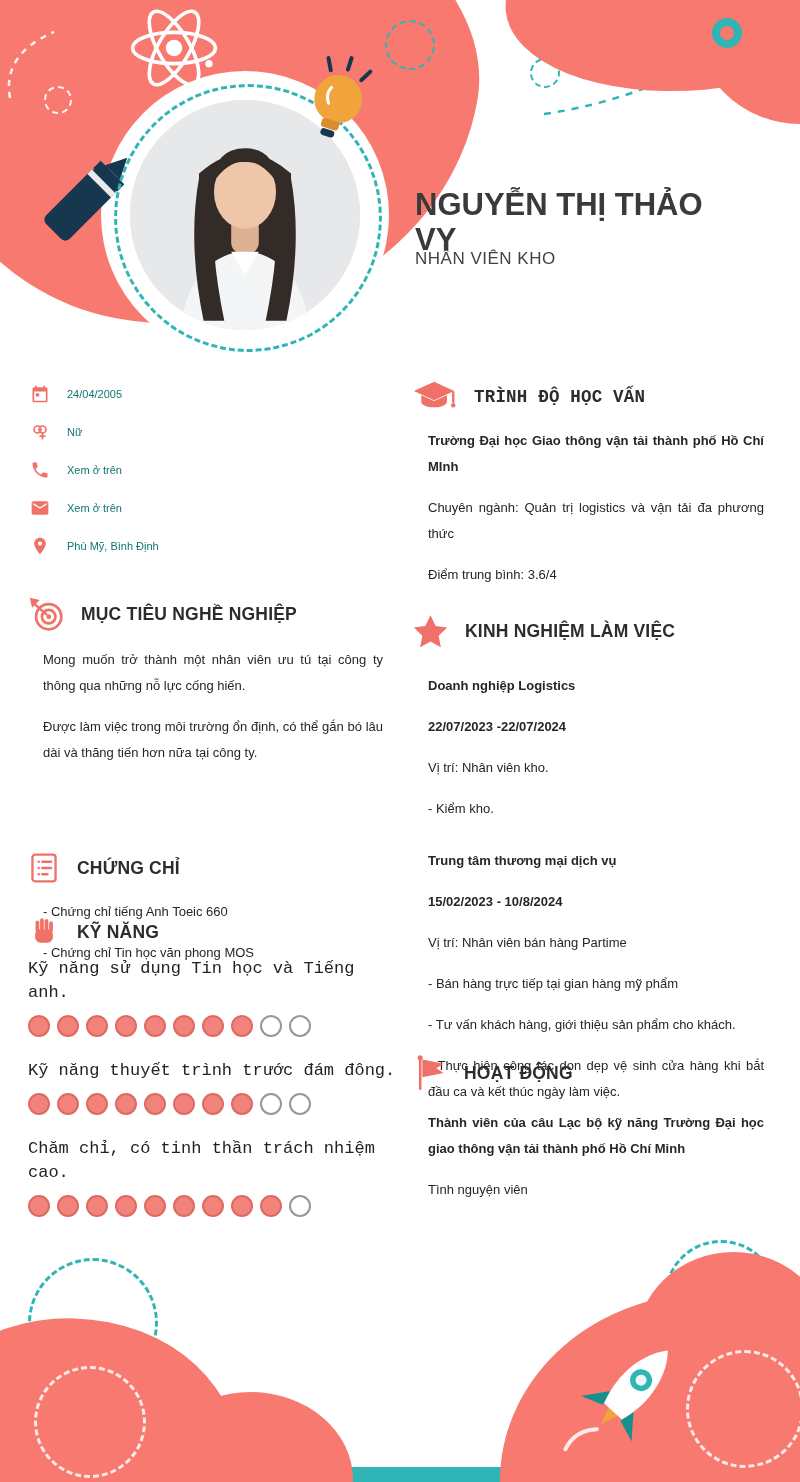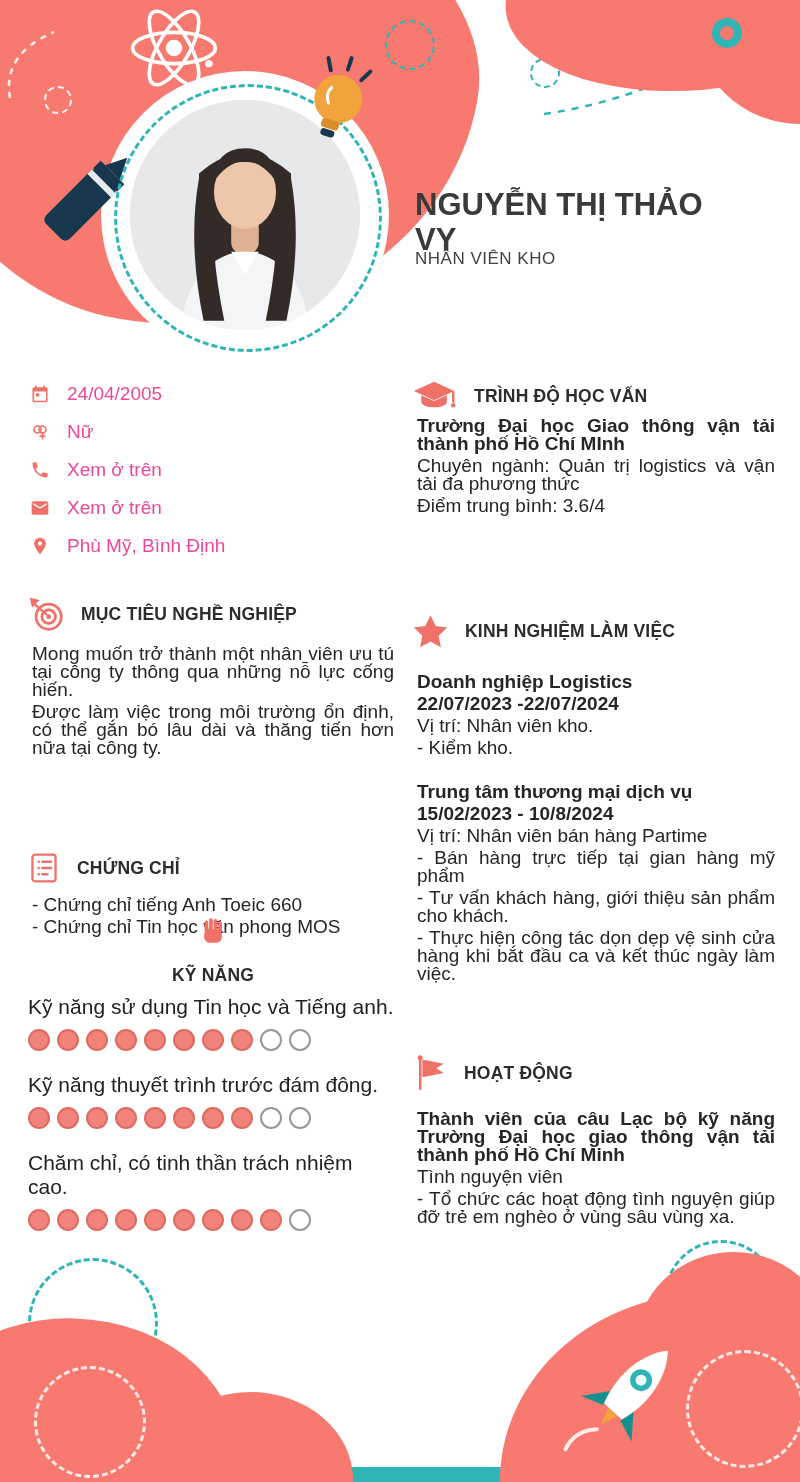--- a/index.html
+++ b/index.html
@@ -51,40 +51,40 @@
 
   
   .name{position:absolute;left:415px;top:166px;width:330px;font-size:31px;line-height:35px;font-weight:700;color:#3a3a3a;z-index:4;}
   .job-title{position:absolute;left:415px;top:249px;font-size:17px;color:#424242;letter-spacing:.5px;z-index:4;}
 
   
   .contact{position:absolute;left:30px;top:382px;z-index:4;}
   .c-row{display:flex;align-items:center;height:23px;margin-bottom:15px;}
   .c-ico{width:20px;height:20px;margin-right:17px;flex:0 0 20px;}
   .c-ico svg{width:100%;height:100%;display:block;}
-  .c-txt{font-size:19px;color:#ec4899;}
+  .c-txt{font-size:11px;color:#0f766e;}
 
   
   .sec{position:absolute;z-index:4;}
   .sec-objective{left:28px;top:596px;width:370px;}
   .sec-certs{left:28px;top:852px;width:370px;}
   .sec-skills{left:28px;top:916px;width:370px;}
   .sec-edu{left:413px;top:380px;width:366px;}
   .sec-exp{left:413px;top:614px;width:366px;}
   .sec-act{left:413px;top:1054px;width:366px;}
   .sec-head{display:flex;align-items:center;gap:17px;}
   .sec-icon{flex:0 0 auto;display:block;}
   .sec-icon svg{display:block;}
   .sec-title{margin:0;font-size:17.5px;font-weight:700;color:#2c2c2c;letter-spacing:.2px;}
-  .rt{margin:4px;font-size:19px;line-height:18px;color:var(--ink);text-align:justify;}
+  .rt{margin:15px;font-size:13px;line-height:26px;color:var(--ink);text-align:justify;}
   .b{font-weight:700;}
   .entry2{margin-top:26px;}
 
   
-  .skill-label{font-size:21px;color:#222;line-height:24px;margin-bottom:10px;}
+  .skill-label{font-size:17px;color:#222;line-height:24px;margin-bottom:10px;font-family:Liberation Mono, monospace;}
   .dots{display:flex;gap:7px;height:22px;margin-bottom:22px;}
   .dot{width:22px;height:22px;border-radius:50%;background:#fff;border:2px solid #979797;box-sizing:border-box;}
   .dot.filled{background:#f1837b;border-color:#de6a62;}
 
   
   .watermark{
     position:absolute;left:633px;top:1526px;z-index:6;
     font-family:"Liberation Mono","DejaVu Sans Mono",monospace;
     font-size:13px;color:#8f98a0;letter-spacing:.5px;
     text-shadow:0 0 4px #fff,0 0 2px #fff;
@@ -261,21 +261,21 @@
             <line x1="16" y1="25" x2="22" y2="25"></line>
         </svg>
       </span>
       <h2 class="sec-title">CHỨNG CHỈ</h2>
     </div>
     <p class="rt">- Chứng chỉ tiếng Anh Toeic 660</p>
     <p class="rt">- Chứng chỉ Tin học văn phong MOS</p>
   </section>
 
   <section class="sec sec-skills">
-    <div class="sec-head" style="margin-bottom:9px;flex-direction:column;">
+    <div class="sec-head" style="margin-bottom:9px;">
       <span class="sec-icon">
         <svg width="32" height="32" viewBox="0 0 36 36" fill="#ef7168">
           <rect x="8" y="15" width="20" height="15" rx="6"></rect>
           <rect x="8.5" y="5" width="4.2" height="13" rx="2.1"></rect>
           <rect x="13.6" y="2.5" width="4.2" height="15" rx="2.1"></rect>
           <rect x="18.7" y="3.5" width="4.2" height="14" rx="2.1"></rect>
           <rect x="23.8" y="6" width="4.2" height="12" rx="2.1"></rect>
         </svg>
       </span>
       <h2 class="sec-title">KỸ NĂNG</h2>
@@ -321,21 +321,21 @@
           <span class="dot filled"></span>
           <span class="dot filled"></span>
           <span class="dot filled"></span>
           <span class="dot filled"></span>
           <span class="dot"></span>
         </div>
     </div>
   </section>
 
   <section class="sec sec-edu">
-    <div class="sec-head" style="">
+    <div class="sec-head" style="font-family:Liberation Mono, monospace;">
       <span class="sec-icon">
         <svg width="44" height="33" viewBox="0 0 48 36" fill="#ef7168">
           <polygon points="23,2 1,12 23,22 45,12"></polygon>
           <path d="M9 16.5v7.5c0 3.2 6.2 5.8 14 5.8s14-2.6 14-5.8v-7.5l-14 6.3z"></path>
           <rect x="42.6" y="12" width="2.6" height="13" rx="1.3"></rect>
           <circle cx="43.9" cy="27.5" r="2.4"></circle>
         </svg>
       </span>
       <h2 class="sec-title">TRÌNH ĐỘ HỌC VẤN</h2>
     </div>
@@ -375,18 +375,17 @@
         <svg width="34" height="38" viewBox="0 0 40 44">
           <circle cx="8.5" cy="4" r="3" fill="#ef7168"></circle>
           <rect x="7" y="5" width="3" height="37" rx="1.5" fill="#ef7168"></rect>
           <path d="M11 6 L36 11 L27.5 16.5 L36 22 L11 27 Z" fill="#ef7168"></path>
         </svg>
       </span>
       <h2 class="sec-title">HOẠT ĐỘNG</h2>
     </div>
     <p class="rt b">Thành viên của câu Lạc bộ kỹ năng Trường Đại học giao thông vận tải thành phố Hồ Chí Minh</p>
     <p class="rt">Tình nguyện viên</p>
-    <p class="rt">- Tổ chức các hoạt động tình nguyện giúp đỡ trẻ em nghèo ở vùng sâu vùng xa.</p>
   </section>
 
   <div class="watermark">∴ Timviec365.vn</div>
 
 </div>
 
 </body></html>

